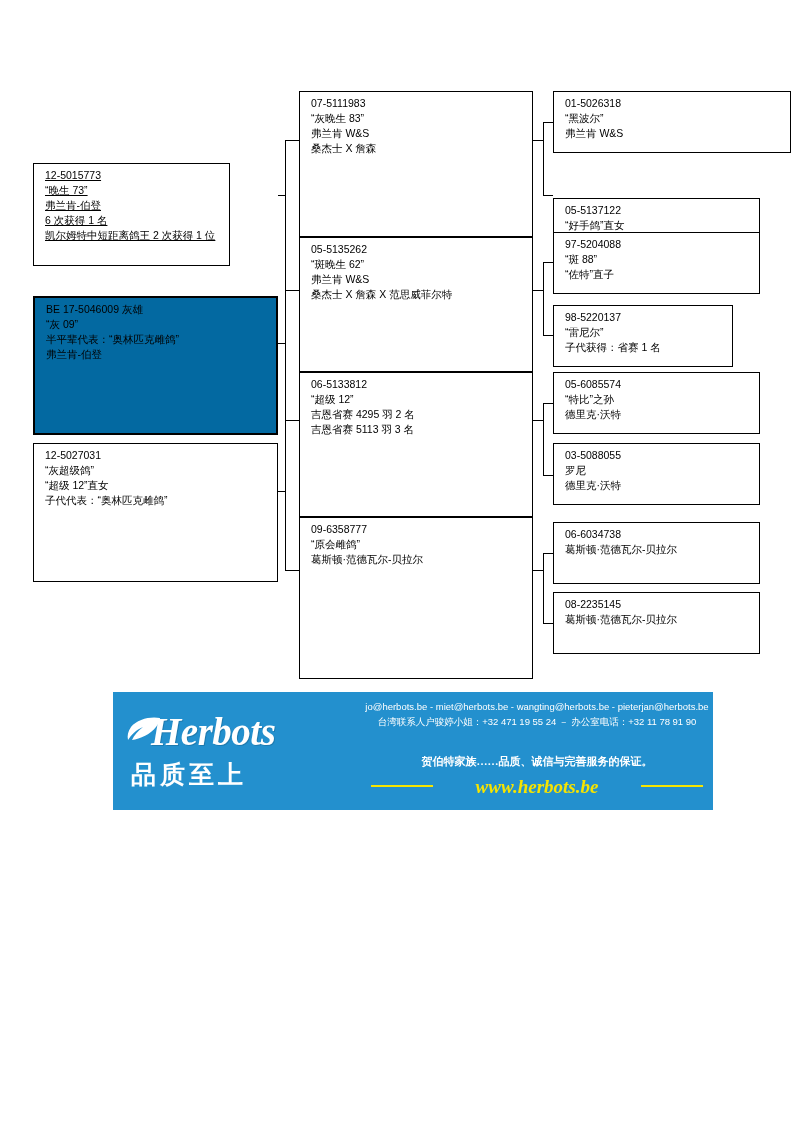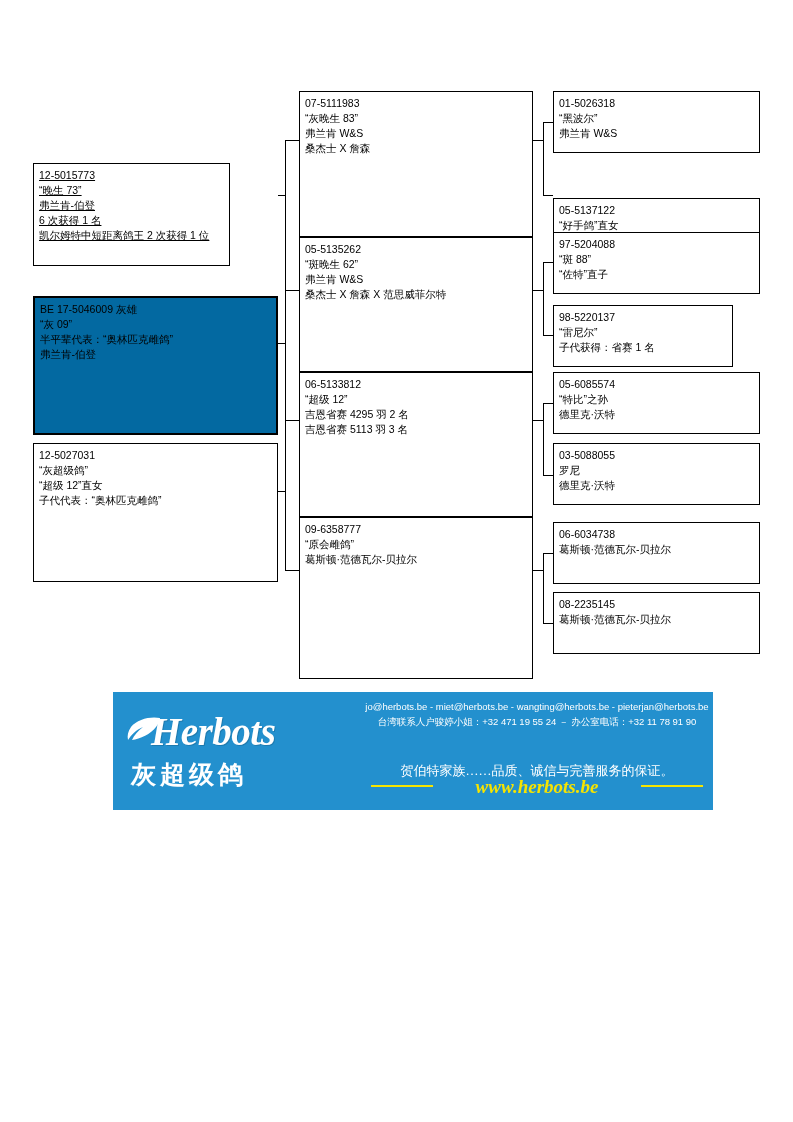--- a/index.html
+++ b/index.html
@@ -19,21 +19,21 @@
     position: absolute;
     left: 0; top: 0;
     width: 793px;
     height: 1122px;
   }
   .box {
     position: absolute;
     border: 1px solid #000000;
     background: #ffffff;
     box-sizing: border-box;
-    padding: 4px 5px;
+    padding: 4px 11px;
     font-size: 10.5px;
     line-height: 1.42;
     white-space: pre-line;
     overflow: hidden;
   }
   .box.subject {
     background: #0369a1;
     border: 2px solid #000000;
   }
   .line {
@@ -96,26 +96,26 @@
     text-align: center;
     color: #ffffff;
     font-size: 9.5px;
     line-height: 1.55;
     font-family: "Liberation Sans", sans-serif;
   }
   .banner .contact .row1 { white-space: nowrap; }
   .banner .tagline {
     position: absolute;
     left: 250px;
-    top: 70px;
+    top: 62px;
     width: 348px;
     text-align: center;
     color: #ffffff;
-    font-size: 13px;
-    font-weight: normal;
+    font-size: 11px;
+    font-weight: bold;
     font-family: "Liberation Serif", serif;
   }
   .banner .url {
     position: absolute;
     left: 250px;
     top: 84px;
     width: 348px;
     text-align: center;
     color: #f6e400;
     font-size: 19px;
@@ -198,21 +198,21 @@
 
   <div class="box" style="left:299px; top:372px; width:234px; height:145px;">06-5133812
 “超级 12”
 吉恩省赛 4295 羽 2 名
 吉恩省赛 5113 羽 3 名</div>
 
   <div class="box" style="left:299px; top:517px; width:234px; height:162px;">09-6358777
 “原会雌鸽”
 葛斯顿·范德瓦尔-贝拉尔</div>
 
-  <div class="box" style="left:553px; top:91px; width:207px; height:62px;">01-5026318
+  <div class="box" style="left:553px; top:91px; width:238px; height:62px;">01-5026318
 “黑波尔”
 弗兰肯 W&amp;S</div>
 
   <div class="box" style="left:553px; top:163px; width:207px; height:62px;margin-top:35px;">05-5137122
 “好手鸽”直女
 罗森·波斯 X 波图</div>
 
   <div class="box" style="left:553px; top:232px; width:207px; height:62px;">97-5204088
 “斑 88”
 “佐特”直子</div>
@@ -235,21 +235,21 @@
   <div class="box" style="left:553px; top:592px; width:207px; height:62px;">08-2235145
 葛斯顿·范德瓦尔-贝拉尔</div>
 
   <div class="banner">
 
     <div class="logo-wrap">
       <svg class="feather" viewBox="0 0 34 26" xmlns="http://www.w3.org/2000/svg">
         <path d="M33 2 C24 0 10 3 4 11 C1 15 0 20 1 24 C4 19 9 14 16 11 C11 15 7 19 5 24 C13 23 24 18 29 11 C32 7 33 4 33 2 Z" fill="#ffffff"></path>
       </svg>
       <div class="logo-text">Herbots</div>
-      <div class="logo-sub">灰超级鸽</div>
+      <div class="logo-sub">品质至上</div>
     </div>
 
     <div class="contact">
       <div class="row1">jo@herbots.be - miet@herbots.be - wangting@herbots.be - pieterjan@herbots.be</div>
       <div class="row1">台湾联系人户骏婷小姐：+32 471 19 55 24 － 办公室电话：+32 11 78 91 90</div>
     </div>
 
     <div class="tagline">贺伯特家族……品质、诚信与完善服务的保证。</div>
 
     <div class="rule left"></div>

